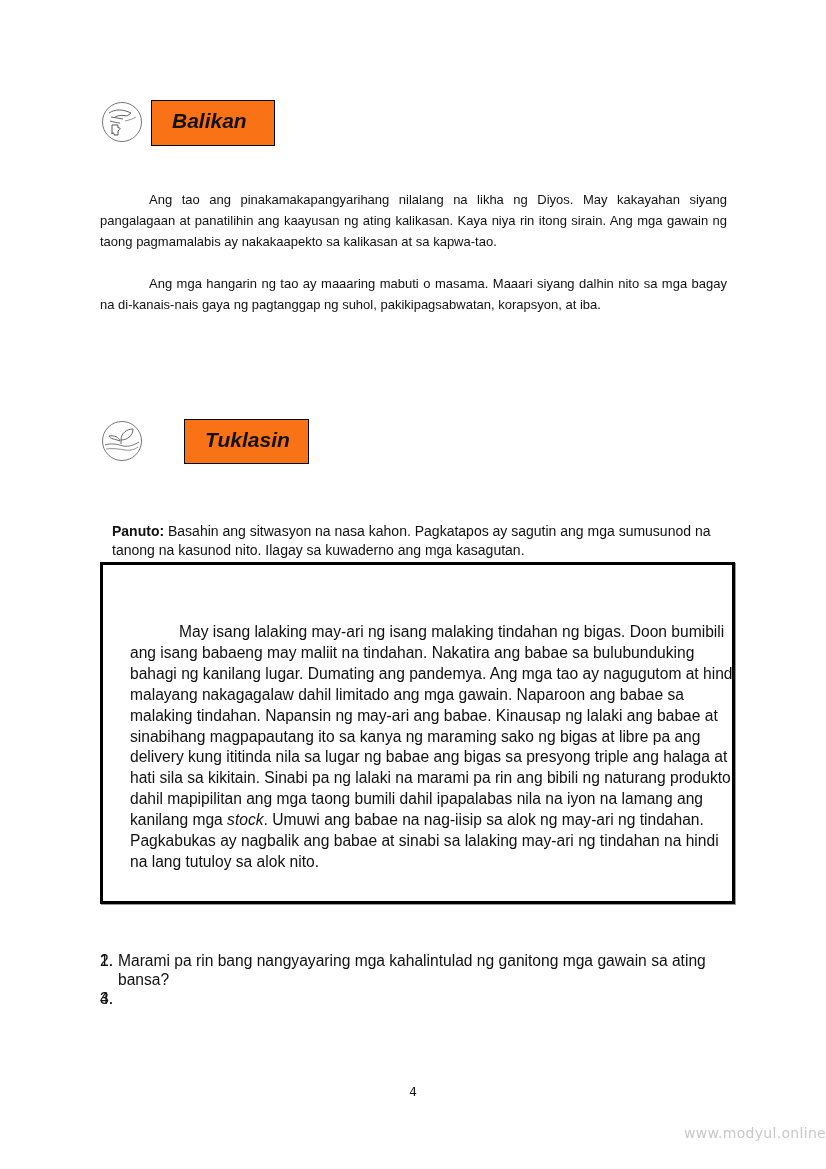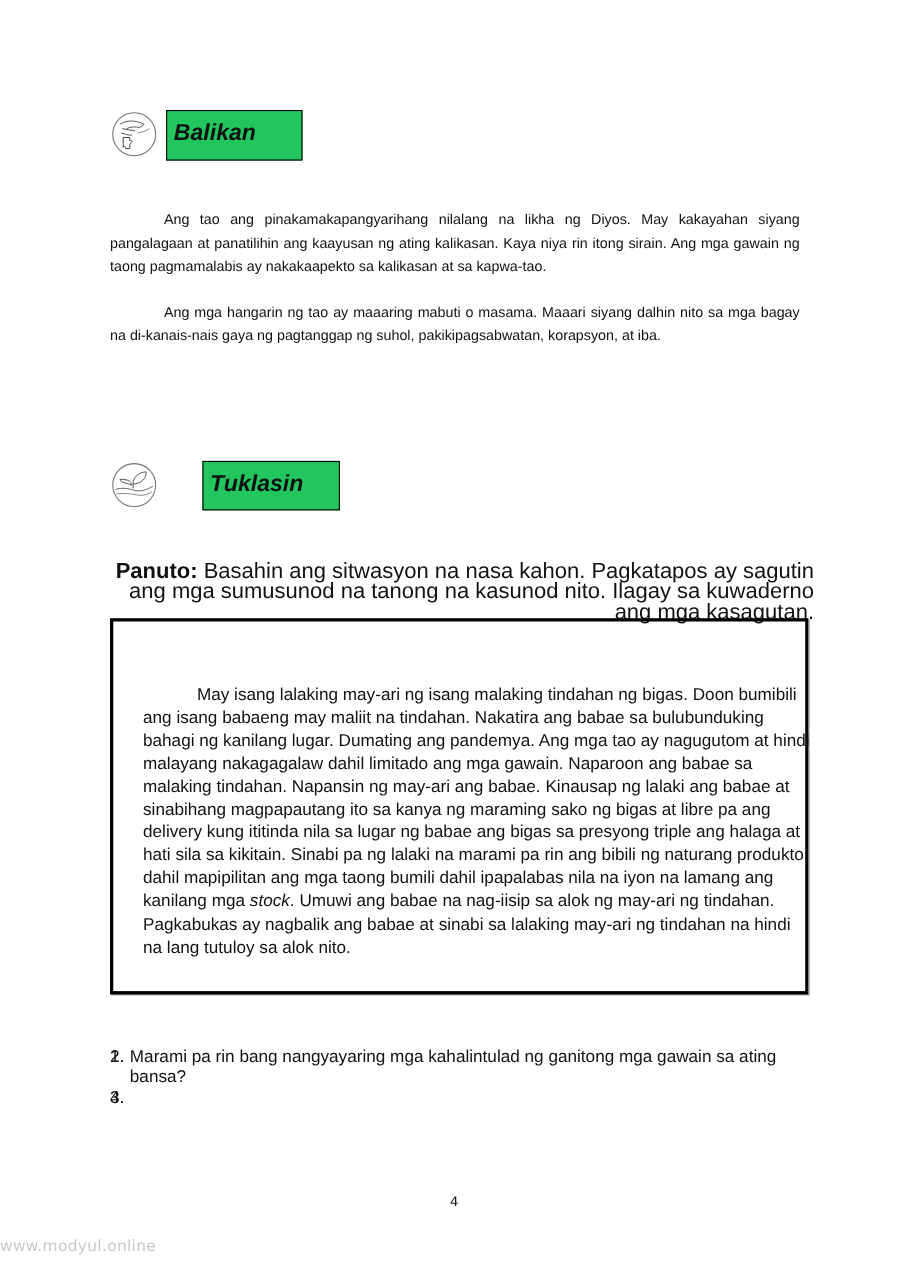--- a/index.html
+++ b/index.html
@@ -22,47 +22,46 @@
     }
     .section-icon {
       position: absolute;
       width: 42px;
       height: 42px;
     }
     .section-icon svg { display: block; }
     .section-box {
       position: absolute;
       border: 1px solid #000;
-      background: #22c55e;
+      background: #f97316;
       box-sizing: border-box;
       font-weight: bold;
       font-style: italic;
       font-size: 21px;
-      padding-left: 6px;
+      padding-left: 20px;
       line-height: 40px;
     }
     .para {
       position: absolute;
       left: 100px;
       width: 627px;
       font-size: 13px;
       line-height: 21px;
       text-align: justify;
       text-indent: 49px;
       margin: 0;
     }
     .panuto {
       position: absolute;
       left: 100px;
       top: 510px;
       width: 640px;
-      font-size: 20px;
+      font-size: 14px;
       line-height: 19px;
-      margin: 0;
-      text-align: right;
+      margin: 12px;
     }
     .panuto b { font-weight: bold; }
     .story-box {
       position: absolute;
       left: 100px;
       top: 562px;
       width: 635px;
       height: 342px;
       border: 3px solid #000;
       box-sizing: border-box;
@@ -105,21 +104,21 @@
       width: 826px;
       text-align: center;
       font-size: 12px;
       font-family: "DejaVu Sans", sans-serif;
     }
     .watermark {
       position: absolute;
       top: 1125px;
       left: 0;
       width: 826px;
-      text-align: left;
+      text-align: right;
       font-size: 14px;
       color: #c8c8c8;
       font-family: "DejaVu Sans", sans-serif;
       letter-spacing: 0.3px;
     }
   </style>
 </head>
 <body>
 
 <div class="section-header" style="top:100px;">

